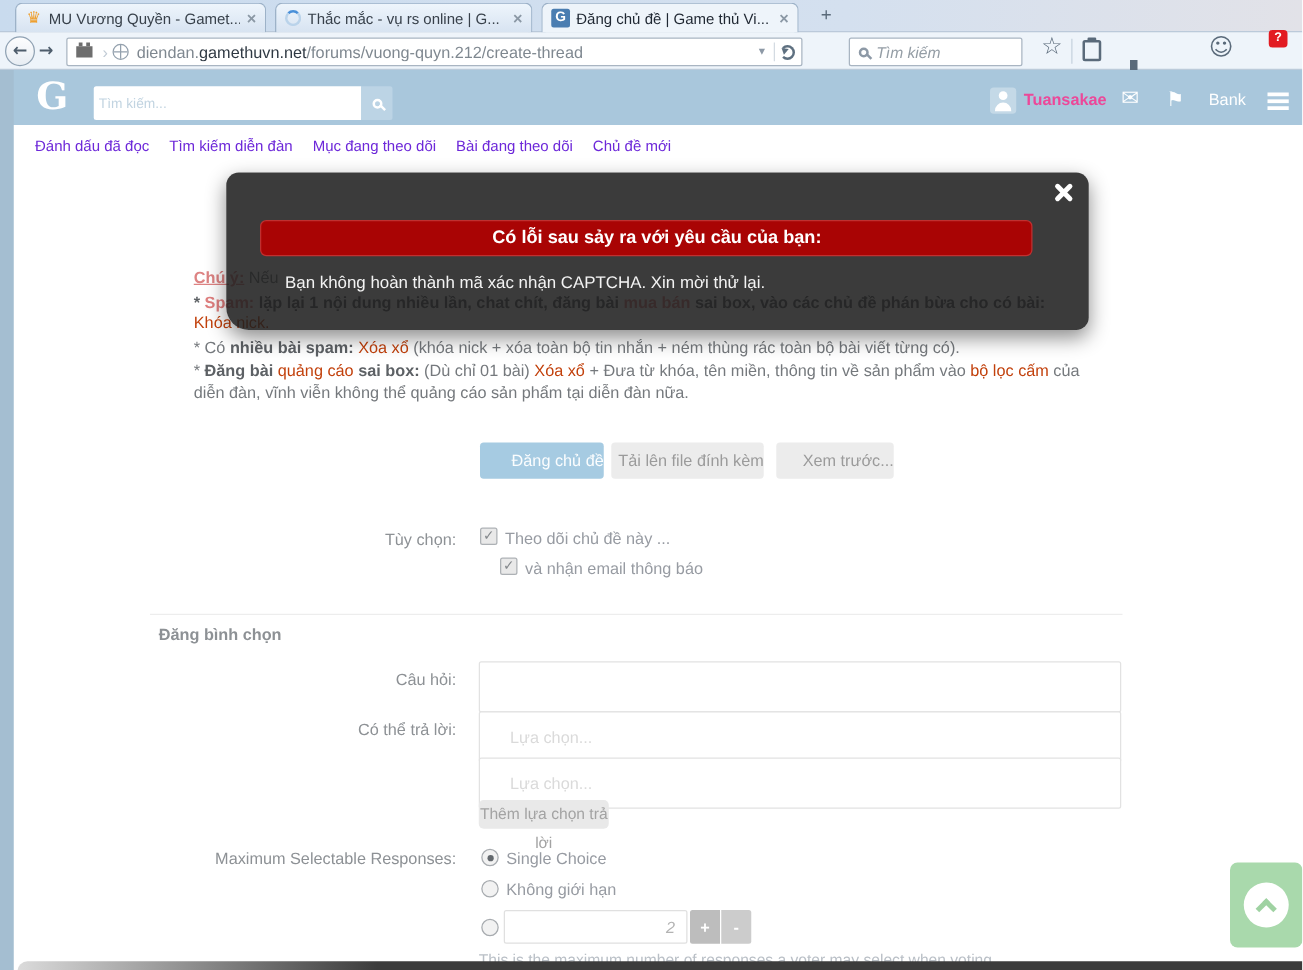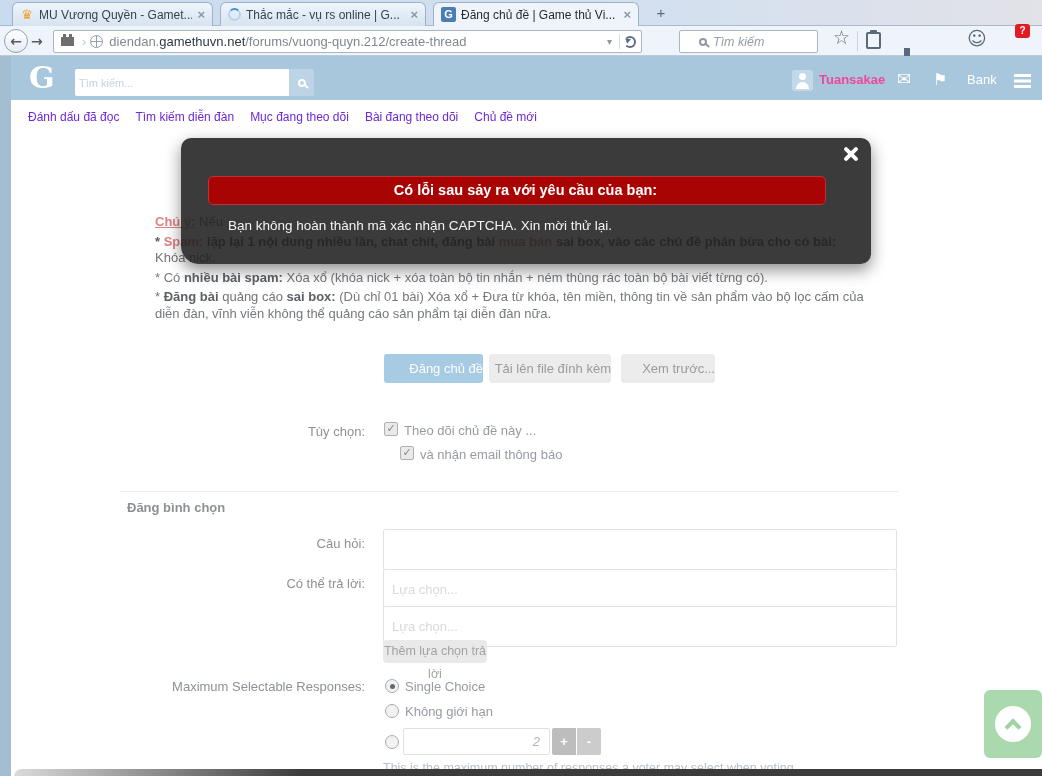--- a/index.html
+++ b/index.html
@@ -46,21 +46,21 @@
   .url-text { font-size:13px; white-space:nowrap; overflow:hidden; flex:1; }
   .url-text .dim { color:#7f8890; }
   .url-text .dom { color:#2f3943; }
   .url-drop { color:#8d99a6; font-size:10px; margin:0 3px; }
   .url-div { width:1px; height:15px; background:#d4dbe2; margin:0 4px; }
   .icon-reload { position:relative; width:12px; height:12px; border:2px solid #5e7080;
                  border-radius:50%; border-left-color:transparent; }
   .icon-reload::after { content:""; position:absolute; left:-4px; top:-2px;
                  border:3px solid transparent; border-right:5px solid #5e7080; transform:rotate(40deg); }
   .chrome-search { left:679px; top:30px; width:139px; height:23px; background:#fff;
-                   border:1px solid #a9b5c2; border-radius:2px; display:flex; align-items:center;padding-left:12px; }
+                   border:1px solid #a9b5c2; border-radius:2px; display:flex; align-items:center; }
   .mag { position:relative; width:8px; height:8px; border:2px solid #8d99a6; border-radius:50%; margin:0 6px 0 7px; flex:0 0 auto; }
   .mag::after { content:""; position:absolute; right:-3px; bottom:-4px; width:2px; height:6px;
                 background:#8d99a6; transform:rotate(-45deg); }
   .mag.white { border-color:#fff; }
   .mag.white::after { background:#fff; }
   .chrome-search input { border:none; outline:none; width:100px; font-size:12.5px; font-style:italic; color:#59636d; background:transparent; }
   .chrome-search input::placeholder { color:#949da5; font-style:italic; }
   .ticon { top:31px; }
   .icon-star { color:#5a6a7a; font-family:"DejaVu Sans",sans-serif; font-size:19px; line-height:20px; }
   .tool-sep { left:857px; top:31px; width:1px; height:20px; background:#c6d2de; }
@@ -108,41 +108,41 @@
             display:flex; align-items:center; padding-left:28px; gap:16px; }
   .subnav span { font-size:12px; color:#6d28d9; white-space:nowrap; }
 
   .left-strip { position:absolute; left:0; top:56px; width:11px; height:720px; background:#a4bed1; z-index:6; }
 
   
   .rules { position:absolute; left:155px; top:214px; width:727px; font-size:13px;
            line-height:16.5px; color:#75797d; }
   .rules p { margin:0 0 3px 0; }
   .rich .b { font-weight:bold; color:#5d6165; }
-  .rich .r { color:#737373; }
+  .rich .r { color:#c2410c; }
   .rich .rb { color:#e07f7f; font-weight:bold; }
   .rich .note-link { color:#dd8383; font-weight:bold; text-decoration:underline; }
 
   .btn { position:absolute; top:354px; height:29px; border-radius:3px; font-size:13px;
          text-align:right; line-height:29px; }
   .btn-submit { left:384px; width:99px; background:#a6cbe2; color:#fbfdfe; }
   .btn-gray { background:#ececec; color:#9b9b9b; }
   .btn-upload { left:489px; width:122px; }
   .btn-preview { left:621px; width:94px; }
 
   .form-label { position:absolute; left:95px; width:270px; text-align:right; font-size:13px; color:#8d9195; }
   .checkbox { position:absolute; width:14px; height:14px; border:1px solid #adb1b5; background:#e9e9e9;
               color:#84888c; font-size:11px; line-height:12px; text-align:center; border-radius:2px;
               font-family:"DejaVu Sans",sans-serif; }
   .cb-label { position:absolute; font-size:13px; color:#979ba2; }
 
   .poll-divider { position:absolute; left:120px; top:491px; width:778px; height:1px; background:#ededed; }
   .poll-heading { position:absolute; left:127px; top:500px; font-size:13px; font-weight:bold; color:#8d9195; }
   .txt-input { position:absolute; left:383px; width:514px; height:41px; border:1px solid #e2e2e2;
-               border-radius:2px; padding:0 8px; font-size:13px; color:#7a7e83; outline:none; background:#fff; }
+               border-radius:2px; padding:0 24px; font-size:13px; color:#7a7e83; outline:none; background:#fff; }
   .txt-input::placeholder { color:#dadada; }
   .btn-add-choice { position:absolute; left:383px; top:640px; width:104px; height:23px; background:#e9e9e9;
                     border-radius:4px; color:#a3a3a3; font-size:12.5px; line-height:23px; text-align:center; }
   .radio { position:absolute; width:14px; height:14px; border:1px solid #a7abaf; border-radius:50%; background:#f2f2f2; }
   .radio.selected::after { content:""; position:absolute; left:3.5px; top:3.5px; width:5px; height:5px;
                            border-radius:50%; background:#63686d; }
   .radio-label { position:absolute; font-size:13px; color:#979ba2; }
   .num-input { position:absolute; left:403px; top:728px; width:147px; height:27px; border:1px solid #e0e0e0;
                border-radius:2px; text-align:right; padding-right:9px; font-size:13px; font-style:italic;
                color:#b3b3b3; outline:none; background:#fff; }

